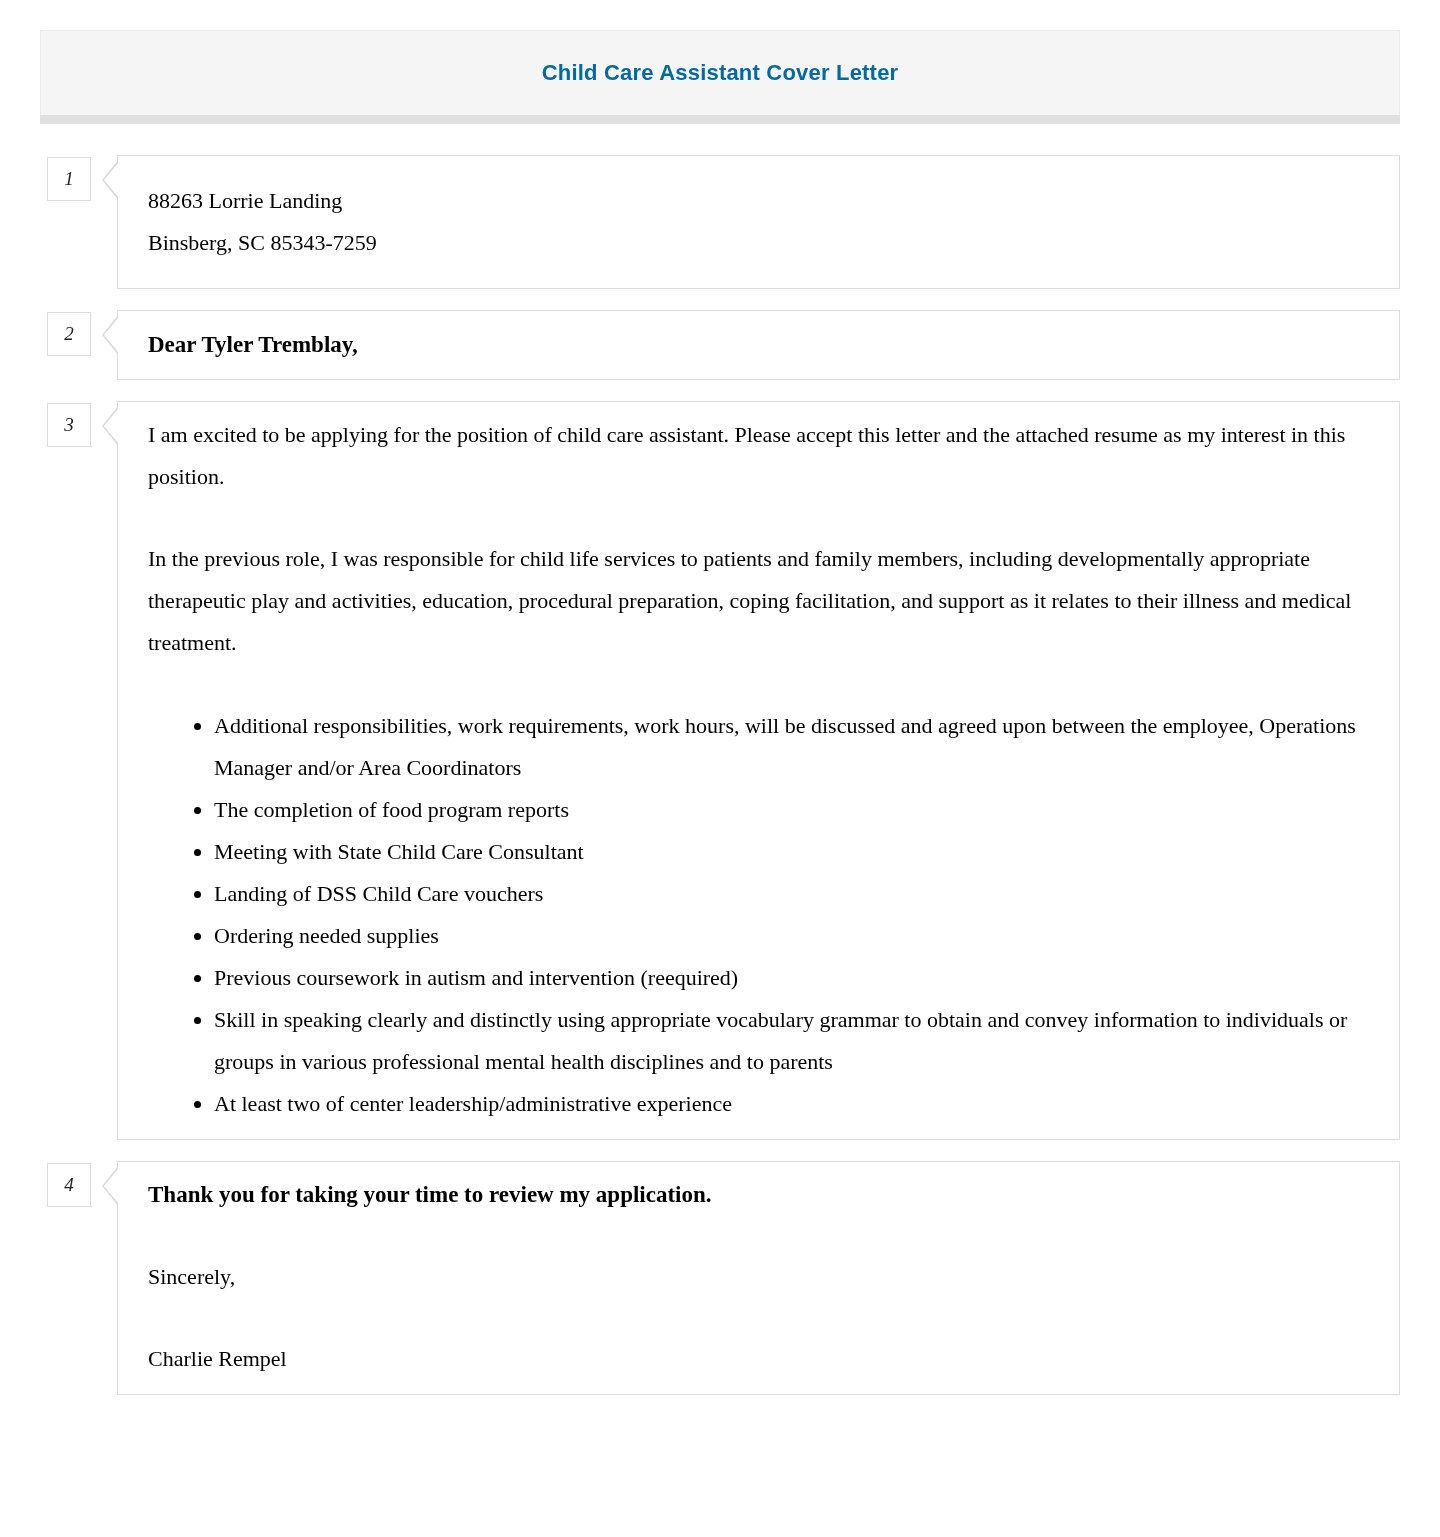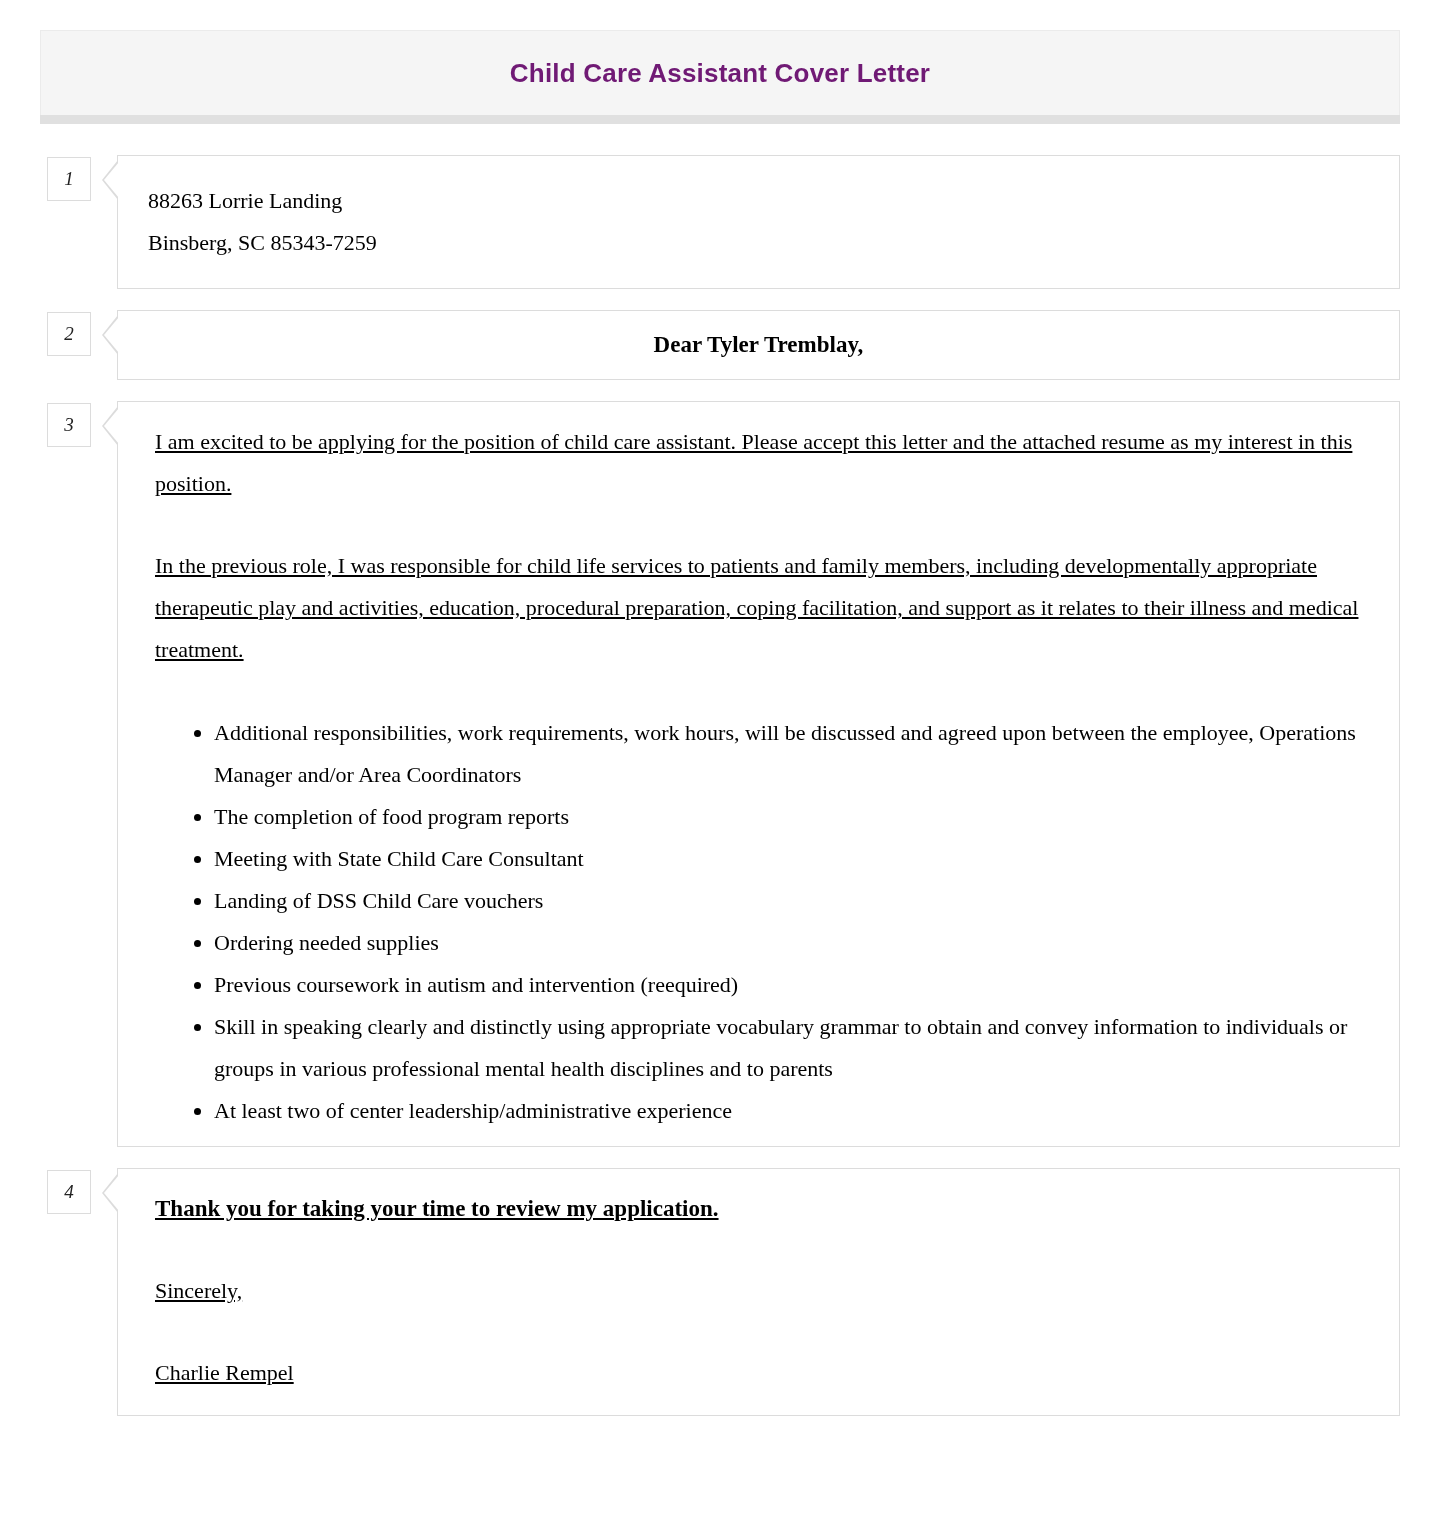--- a/index.html
+++ b/index.html
@@ -24,22 +24,22 @@
     background: #f5f5f5;
     border: 1px solid #ebebeb;
     border-bottom: none;
     display: flex;
     align-items: center;
     justify-content: center;
   }
   .header-title {
     font-family: "Liberation Sans", sans-serif;
     font-weight: bold;
-    font-size: 26px;
-    color: #701a75;
+    font-size: 22px;
+    color: #0369a1;
     letter-spacing: 0.2px;
   }
   .header-shadow {
     height: 9px;
     background: #e0e0e0;
   }
 
   
   .row {
     display: flex;
@@ -87,25 +87,25 @@
     content: "";
     position: absolute;
     left: -14px;
     top: 6px;
     width: 0; height: 0;
     border-style: solid;
     border-width: 18px 15px 18px 0;
     border-color: transparent #ffffff transparent transparent;
   }
 
-  .pad-sm  { padding: 13px 30px; text-align: center; }
+  .pad-sm  { padding: 13px 30px; }
   .pad-md  { padding: 24px 30px; }
   .pad-lg  { padding: 12px 30px 14px 30px; }
 
-  .note-box p { margin: 7px; text-decoration: underline; }
+  .note-box p { margin: 0; }
   .note-box p + p { margin-top: 40px; }
 
   .bold-line {
     font-weight: bold;
     font-size: 23px;
   }
 
   .requirements {
     margin: 41px 0 0 0;
     padding: 0 0 0 50px;

